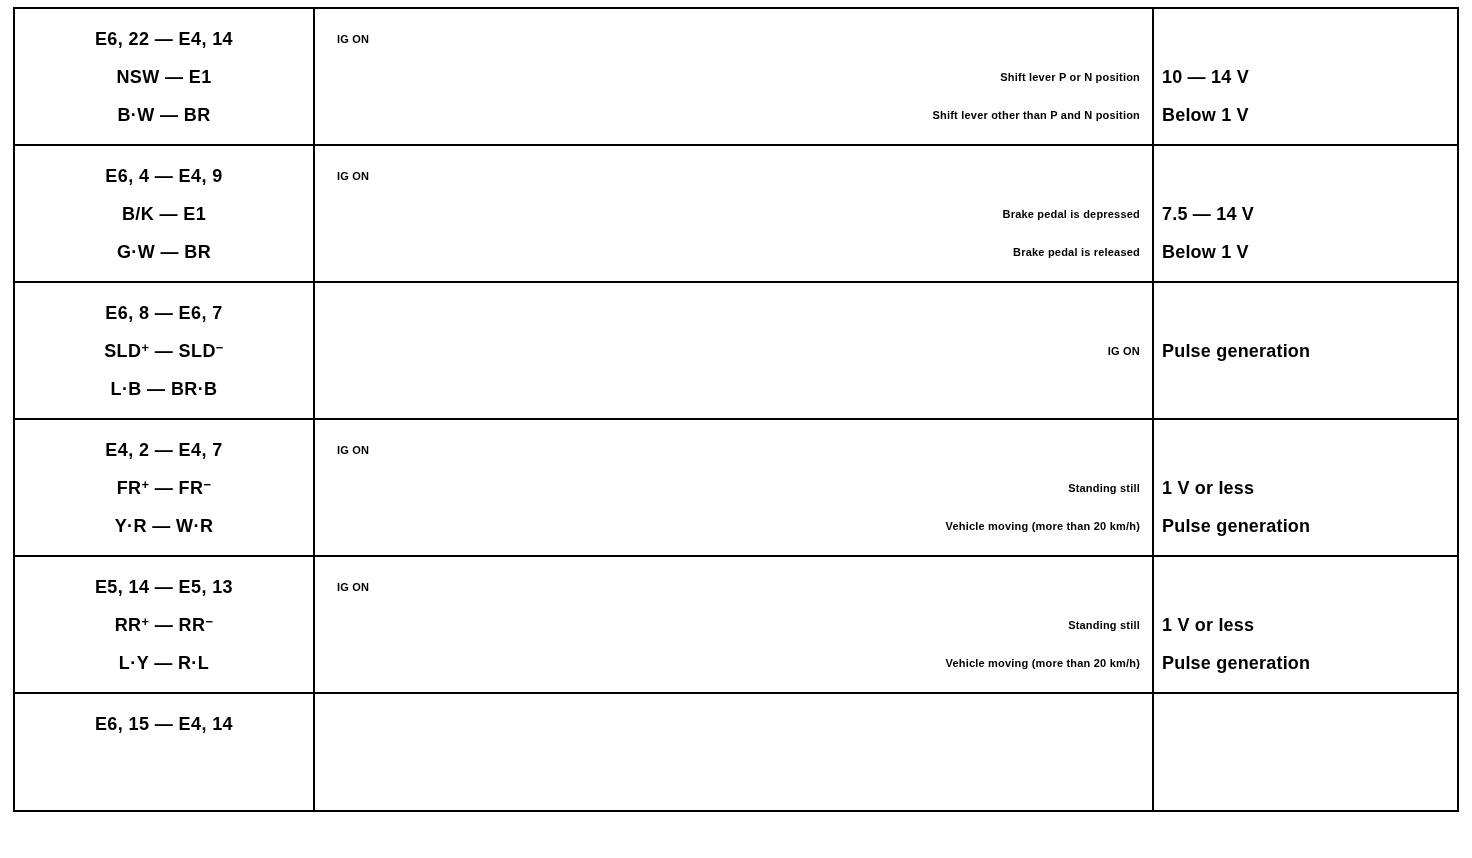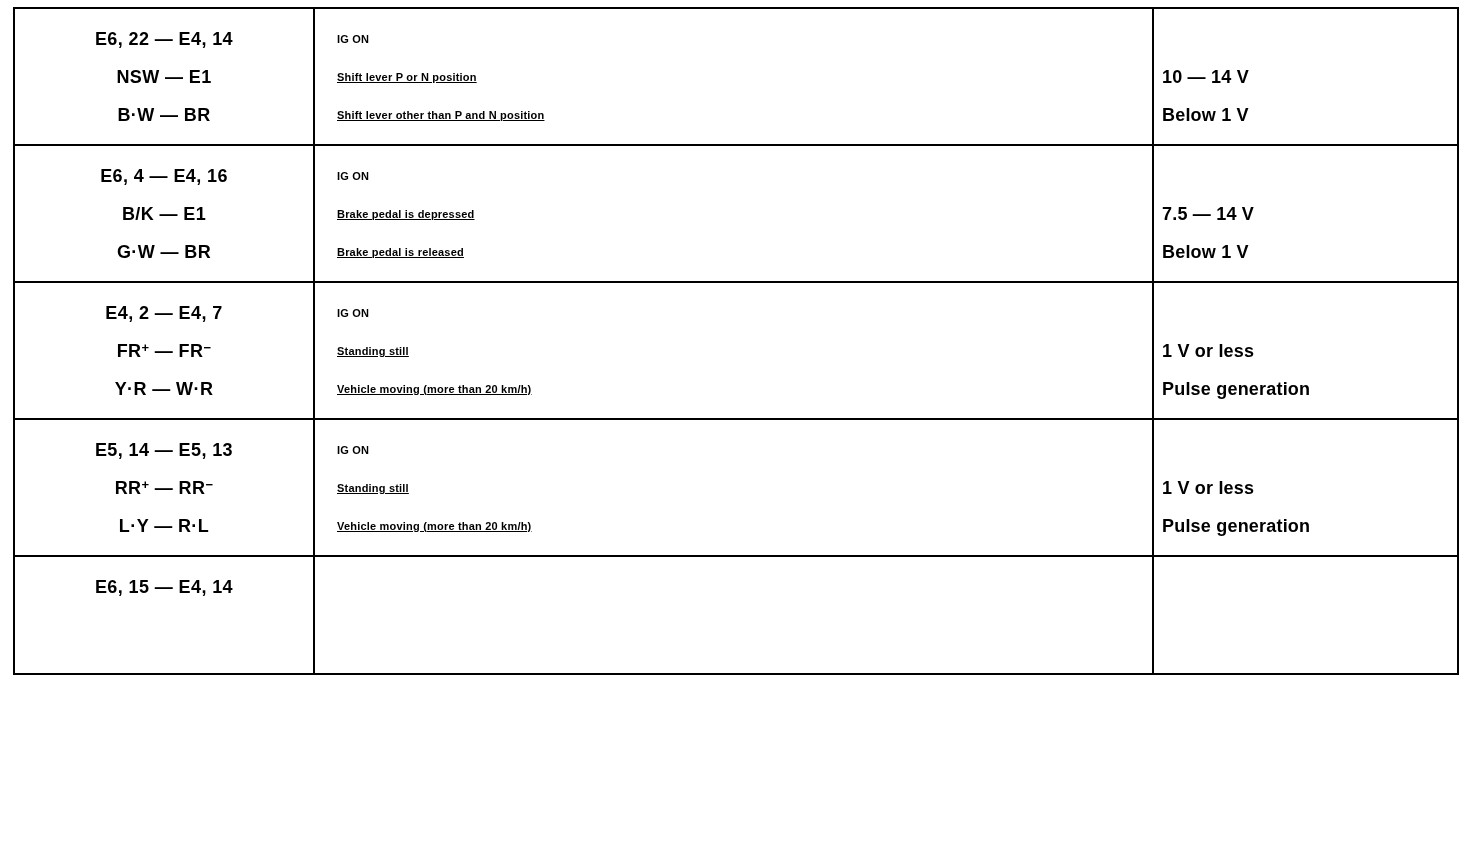--- a/index.html
+++ b/index.html
@@ -68,22 +68,22 @@
     min-height: 116px;
     box-sizing: border-box;
   }
   .condition .lead {
     display: block;
     text-align: left;
     white-space: nowrap;
   }
   .condition .sub-list {
     display: block;
-    white-space: nowrap;
-    text-decoration: underline;
+    text-align: right;
+    white-space: nowrap;
   }
   .condition .sub-list .subline { display: block; }
   
   .condition.no-lead .sub-list { margin-top: 38px; }
   .condition.single-line.no-lead .sub-list { margin-top: 38px; }
 
   
   .value {
     text-align: left;
     padding: 11px 8px 10px 8px;
@@ -141,21 +141,21 @@
           <div class="value pair-low">
             <span class="vline">10 — 14 V</span>
             <span class="vline">Below 1 V</span>
           </div>
         </td>
       </tr>
 
       <tr style="height:120px">
         <td>
           <div class="terminals">
-            <span class="tline">E6, 4 — E4, 16</span>
+            <span class="tline">E6, 4 — E4, 9</span>
             <span class="tline">B/K — E1</span>
             <span class="tline">G·W — BR</span>
           </div>
         </td>
         <td>
           <div class="condition">
             <span class="lead">IG ON</span>
             <span class="sub-list">
               <span class="subline">Brake pedal is depressed</span>
               <span class="subline">Brake pedal is released</span>
@@ -164,20 +164,41 @@
         </td>
         <td>
           <div class="value pair-low">
             <span class="vline">7.5 — 14 V</span>
             <span class="vline">Below 1 V</span>
           </div>
         </td>
       </tr>
 
 
+      <tr style="height:120px">
+        <td>
+          <div class="terminals">
+            <span class="tline">E6, 8 — E6, 7</span>
+            <span class="tline">SLD<sup>+</sup> — SLD<sup>−</sup></span>
+            <span class="tline">L·B — BR·B</span>
+          </div>
+        </td>
+        <td>
+          <div class="condition no-lead single-line">
+            <span class="sub-list">
+              <span class="subline">IG ON</span>
+            </span>
+          </div>
+        </td>
+        <td>
+          <div class="value centered">
+            <span class="vline">Pulse generation</span>
+          </div>
+        </td>
+      </tr>
 
       <tr style="height:123px">
         <td>
           <div class="terminals">
             <span class="tline">E4, 2 — E4, 7</span>
             <span class="tline">FR<sup>+</sup> — FR<sup>−</sup></span>
             <span class="tline">Y·R — W·R</span>
           </div>
         </td>
         <td>

